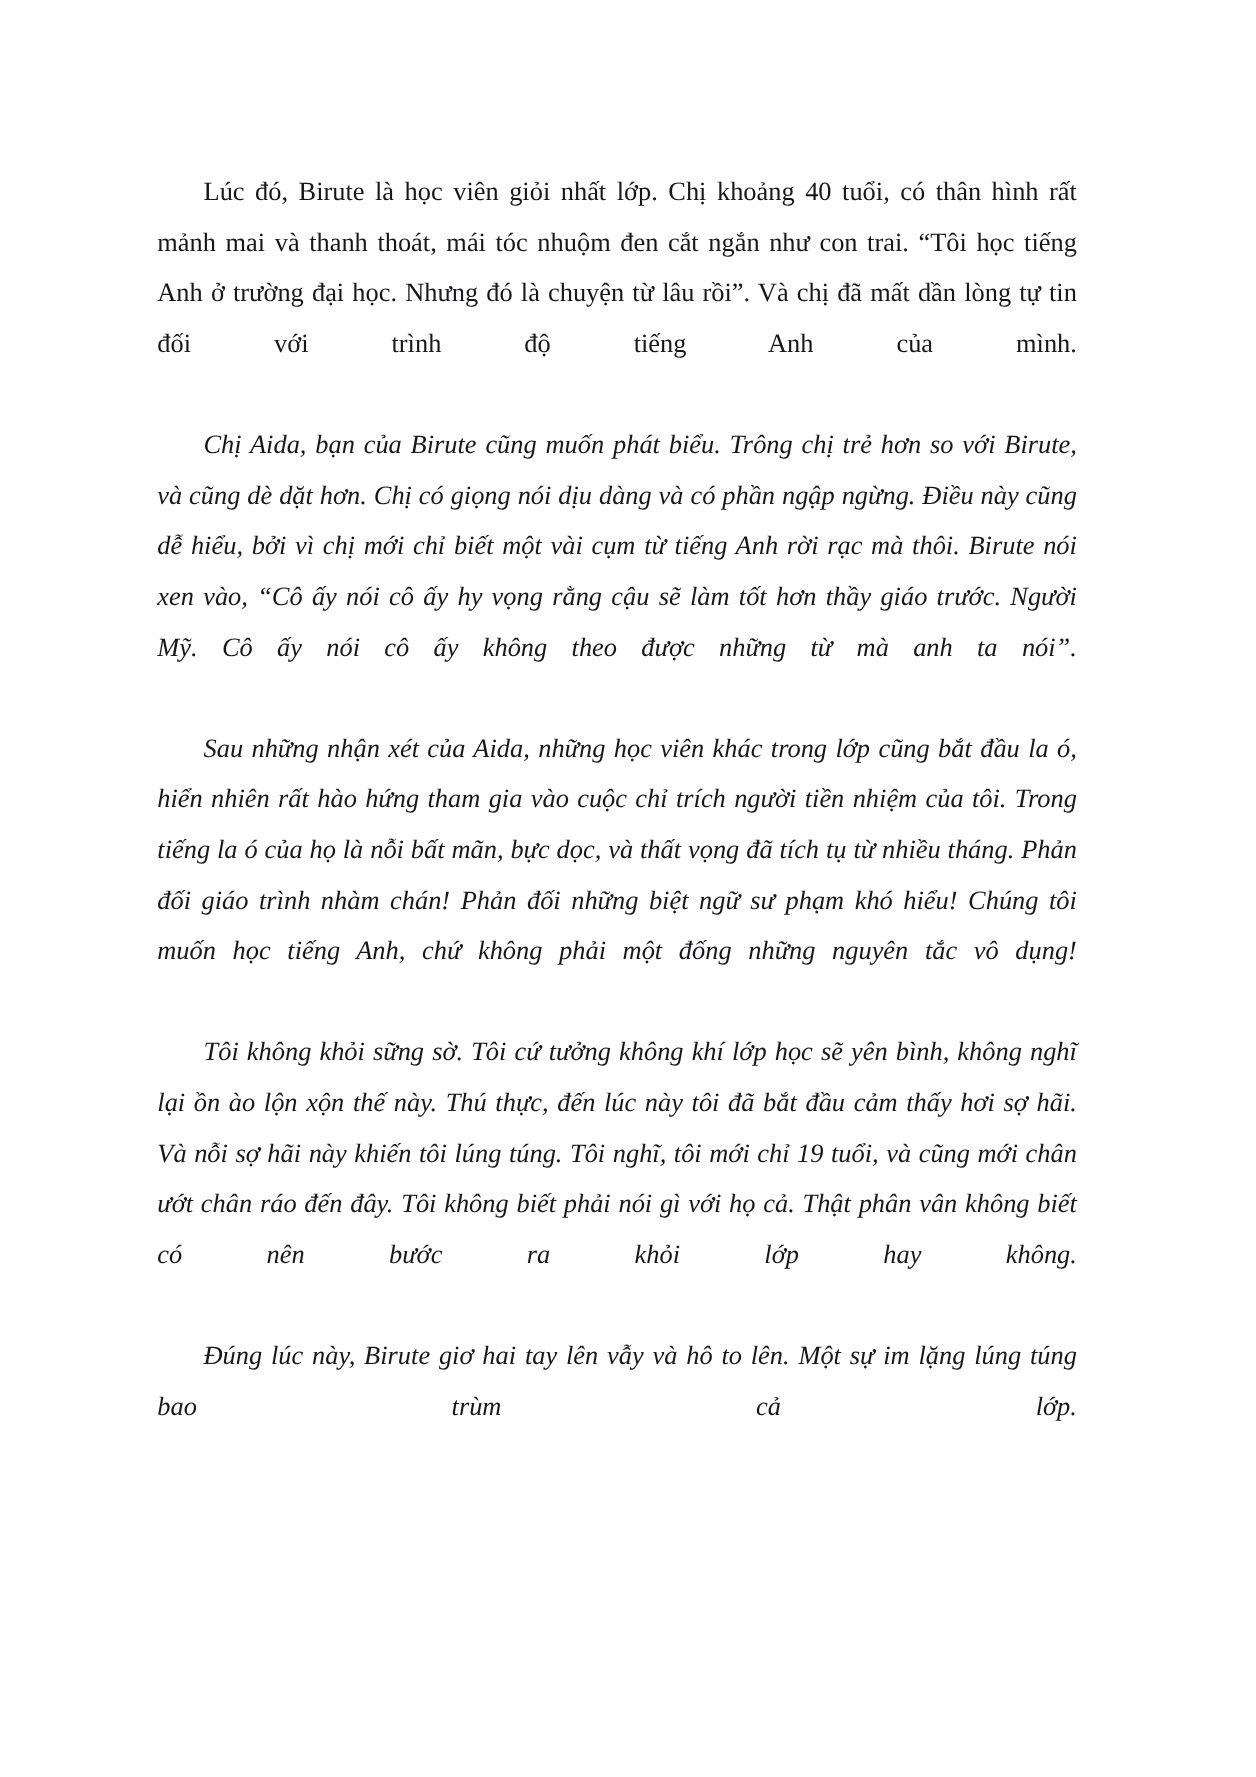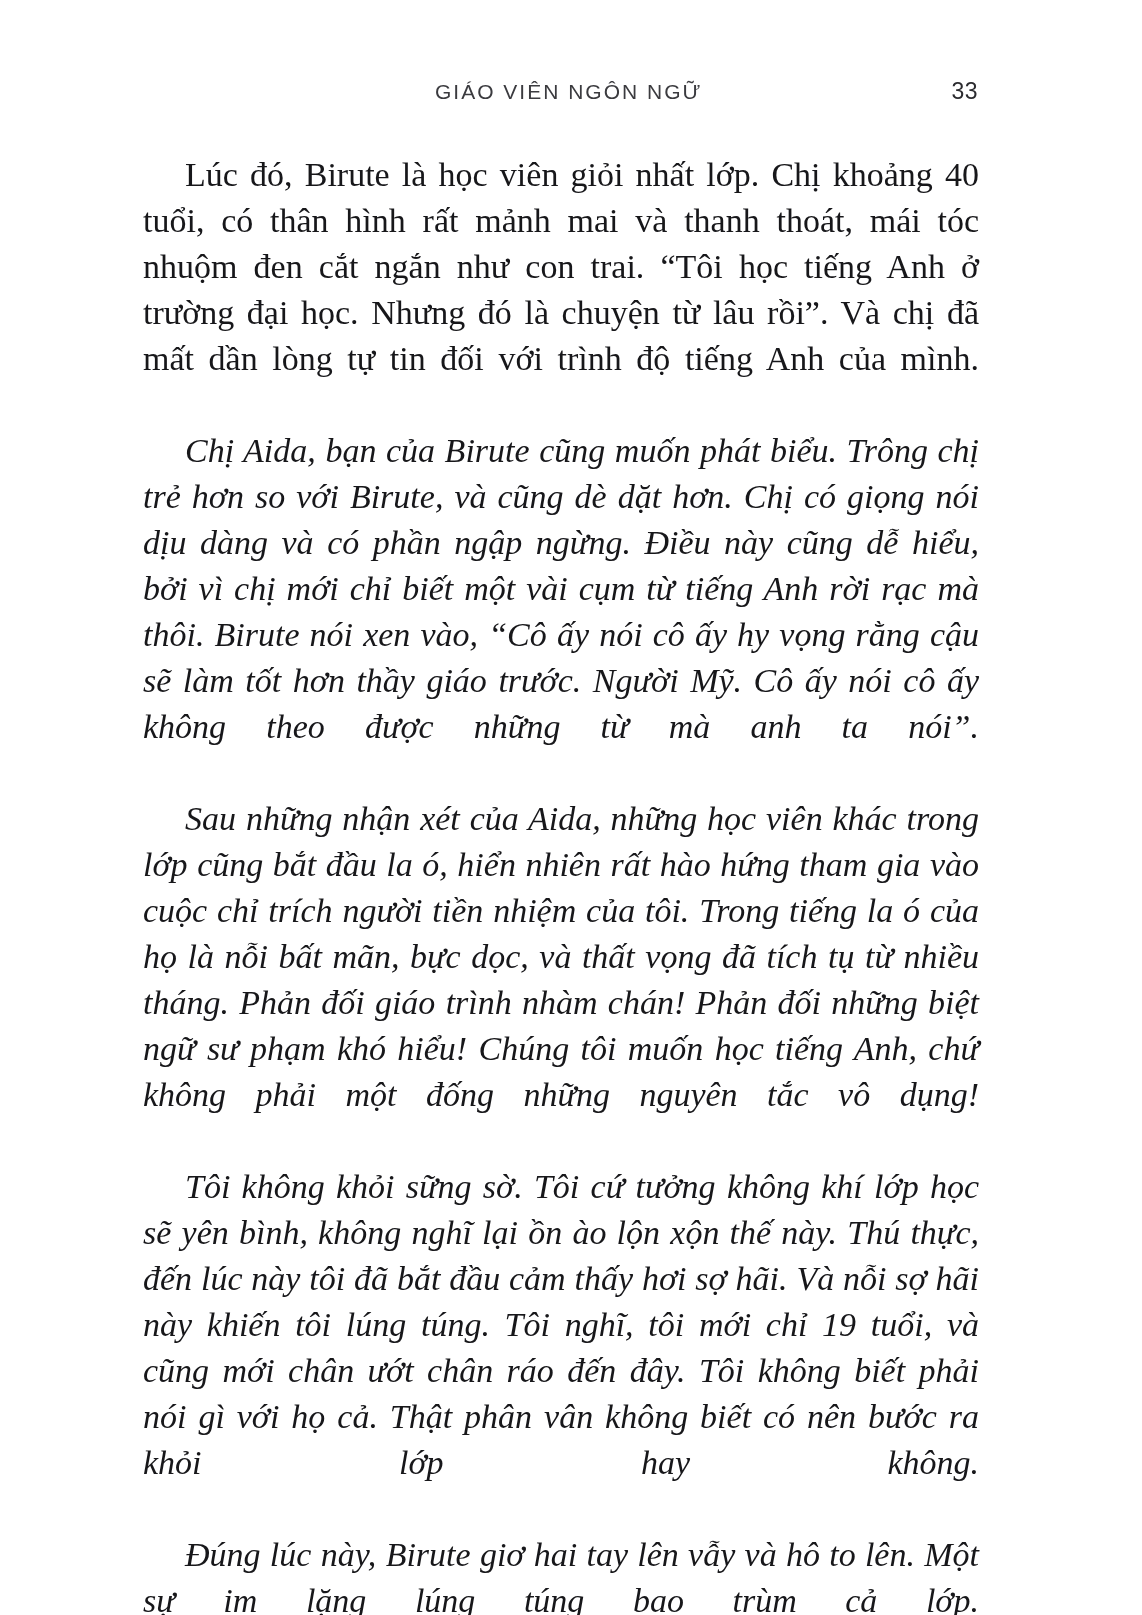--- a/index.html
+++ b/index.html
@@ -51,21 +51,21 @@
   
   .textblock {
     position: absolute;
     left: 143px;
     top: 152px;
     width: 836px;
   }
 
   .para {
     font-family: "Liberation Serif", "DejaVu Serif", serif;
-    font-size: 34px;
+    font-size: 24px;
     line-height: 46px;
     color: #17171a;
     text-align: justify;
     text-justify: inter-word;
     text-indent: 42px;
     margin: 0;
     word-spacing: 0.2px;
     hyphens: none;
   }
 
@@ -79,24 +79,20 @@
     content: "";
     display: inline-block;
     width: 100%;
   }
 </style>
 </head>
 <body>
 
 <div class="page">
 
-  <div class="running-head">
-    <span class="running-head-title">GIÁO VIÊN NGÔN NGỮ</span>
-    <span class="running-head-folio">33</span>
-  </div>
 
   <div class="textblock">
     <p class="para">Lúc đó, Birute là học viên giỏi nhất lớp. Chị khoảng 40 tuổi, có thân hình rất mảnh mai và thanh thoát, mái tóc nhuộm đen cắt ngắn như con trai. “Tôi học tiếng Anh ở trường đại học. Nhưng đó là chuyện từ lâu rồi”. Và chị đã mất dần lòng tự tin đối với trình độ tiếng Anh của mình.</p>
     <p class="para">Chị Aida, bạn của Birute cũng muốn phát biểu. Trông chị trẻ hơn so với Birute, và cũng dè dặt hơn. Chị có giọng nói dịu dàng và có phần ngập ngừng. Điều này cũng dễ hiểu, bởi vì chị mới chỉ biết một vài cụm từ tiếng Anh rời rạc mà thôi. Birute nói xen vào, “Cô ấy nói cô ấy hy vọng rằng cậu sẽ làm tốt hơn thầy giáo trước. Người Mỹ. Cô ấy nói cô ấy không theo được những từ mà anh ta nói”.</p>
     <p class="para">Sau những nhận xét của Aida, những học viên khác trong lớp cũng bắt đầu la ó, hiển nhiên rất hào hứng tham gia vào cuộc chỉ trích người tiền nhiệm của tôi. Trong tiếng la ó của họ là nỗi bất mãn, bực dọc, và thất vọng đã tích tụ từ nhiều tháng. Phản đối giáo trình nhàm chán! Phản đối những biệt ngữ sư phạm khó hiểu! Chúng tôi muốn học tiếng Anh, chứ không phải một đống những nguyên tắc vô dụng!</p>
     <p class="para">Tôi không khỏi sững sờ. Tôi cứ tưởng không khí lớp học sẽ yên bình, không nghĩ lại ồn ào lộn xộn thế này. Thú thực, đến lúc này tôi đã bắt đầu cảm thấy hơi sợ hãi. Và nỗi sợ hãi này khiến tôi lúng túng. Tôi nghĩ, tôi mới chỉ 19 tuổi, và cũng mới chân ướt chân ráo đến đây. Tôi không biết phải nói gì với họ cả. Thật phân vân không biết có nên bước ra khỏi lớp hay không.</p>
     <p class="para">Đúng lúc này, Birute giơ hai tay lên vẫy và hô to lên. Một sự im lặng lúng túng bao trùm cả lớp.</p>
   </div>
 
 </div>

